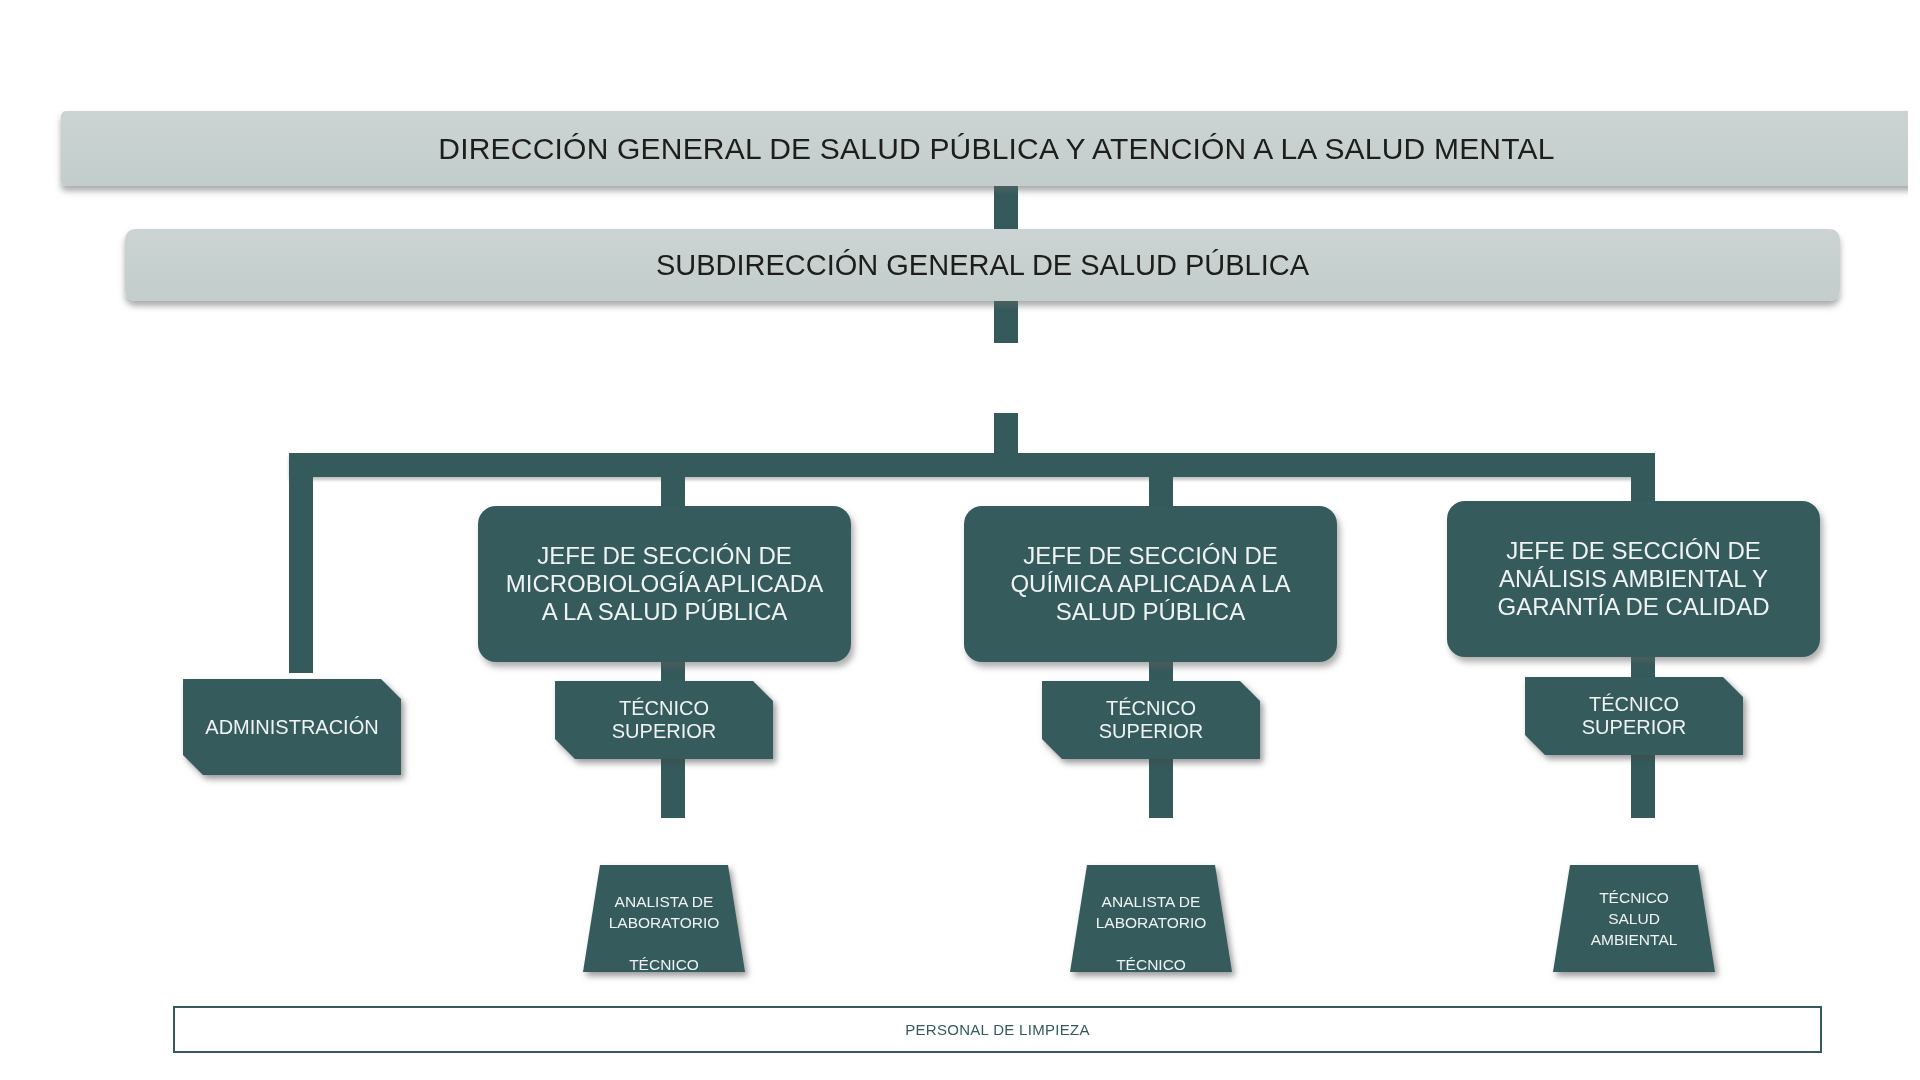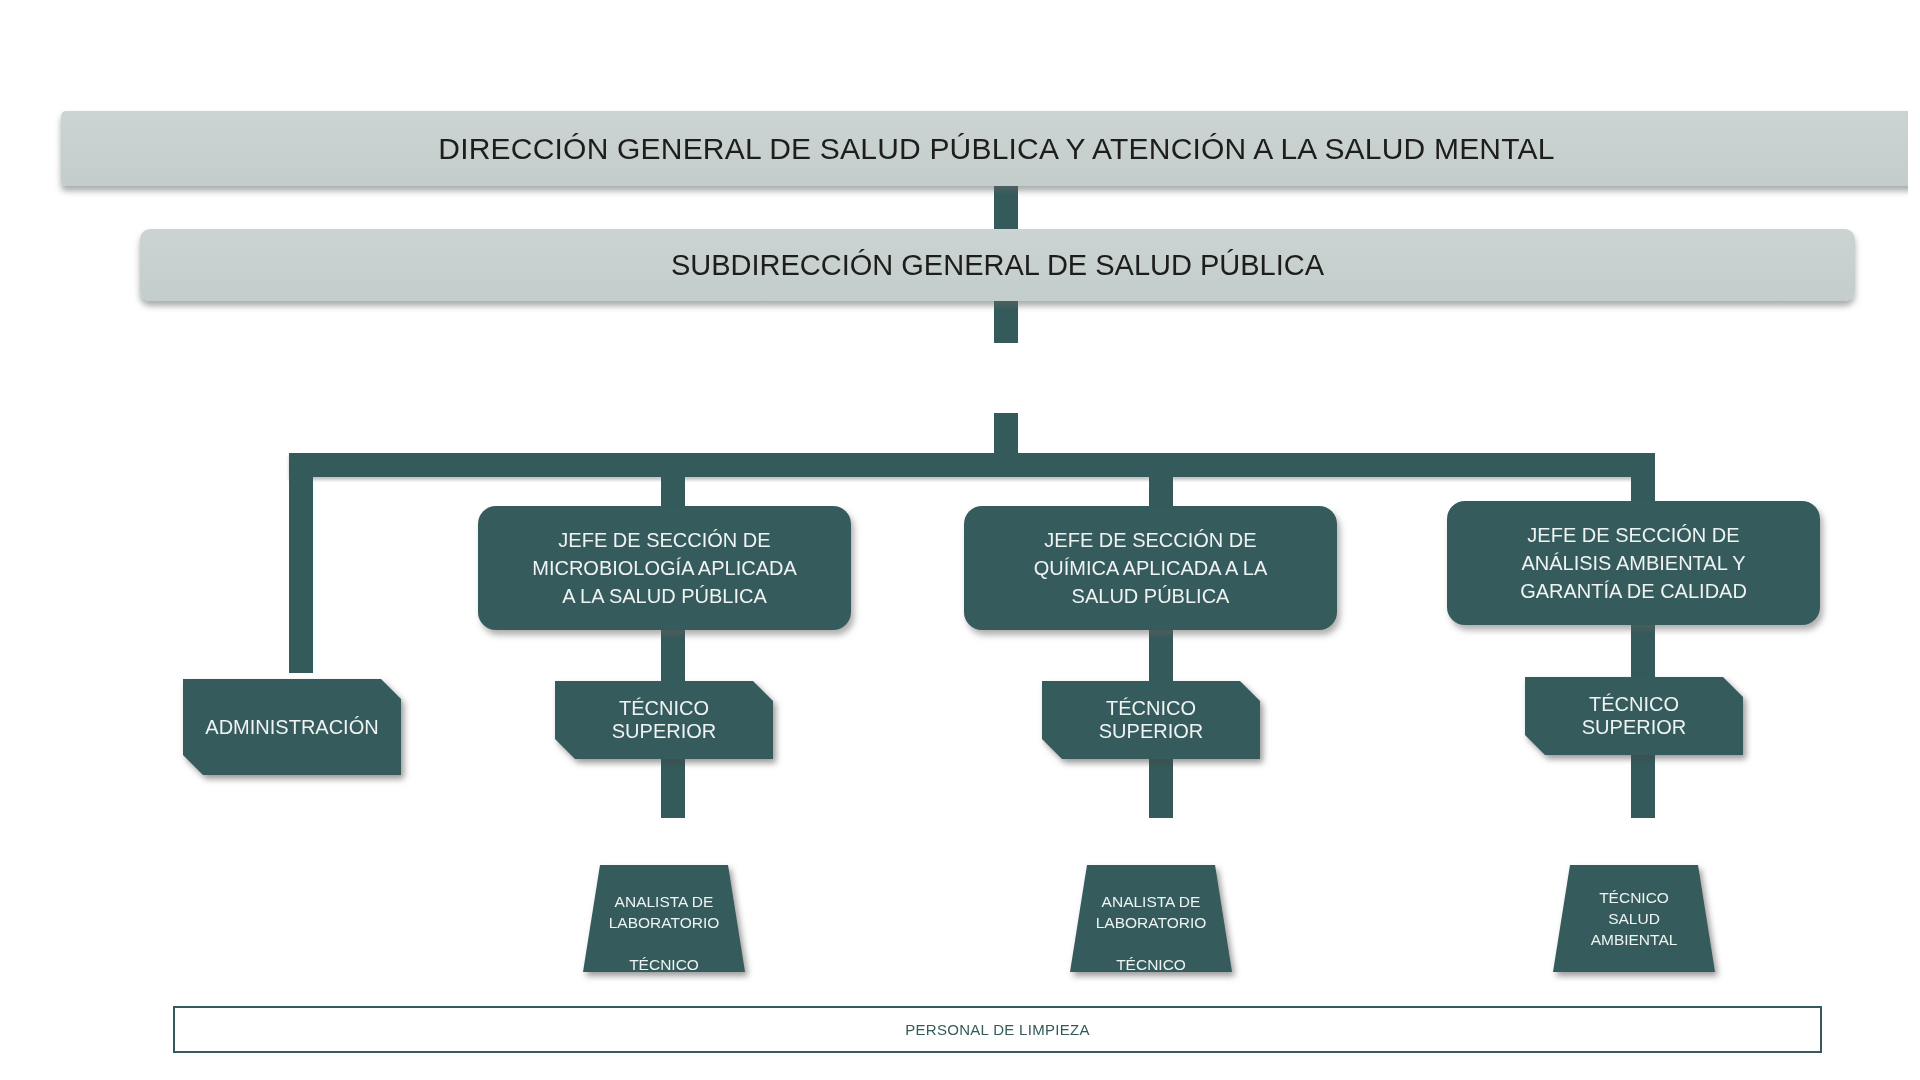--- a/index.html
+++ b/index.html
@@ -51,23 +51,23 @@
     background: linear-gradient(#cbd4d2, var(--light-box-bg));
     color: var(--dark-text);
     box-shadow: 0 5px 6px rgba(98,104,102,0.55);
   }
   .dark {
     background: var(--dark-box-bg);
     color: var(--white-text);
     box-shadow: 3px 5px 6px rgba(95,95,95,0.5);
   }
   .lv1 { left: 37px;  top: 87px;  width: 1871px; height: 75px; border-radius: 5px;  font-size: 30px; letter-spacing: 0.2px; }
-  .lv2 { left: 116px; top: 205px; width: 1715px; height: 72px; border-radius: 10px; font-size: 29px; }
+  .lv2 { left: 101px; top: 205px; width: 1715px; height: 72px; border-radius: 10px; font-size: 29px; }
   .lv3 { left: 149px; top: 317px; width: 1651px; height: 75px; border-radius: 14px; font-size: 27px; }
-  .sec { width: 373px; height: 124px; border-radius: 18px; font-size: 20px; line-height: 28px; }
+  .sec { width: 373px; height: 156px; border-radius: 18px; font-size: 24px; line-height: 28px; }
   .sec .txt { white-space: pre-line; }
   .sec1 { left: 454px;  top: 482px; }
   .sec2 { left: 940px;  top: 482px; }
   .sec3 { left: 1423px; top: 477px; }
   
   .shape-wrap {
     position: absolute;
     z-index: 2;
     filter: drop-shadow(3px 4px 3px rgba(70,70,70,0.55));
   }

